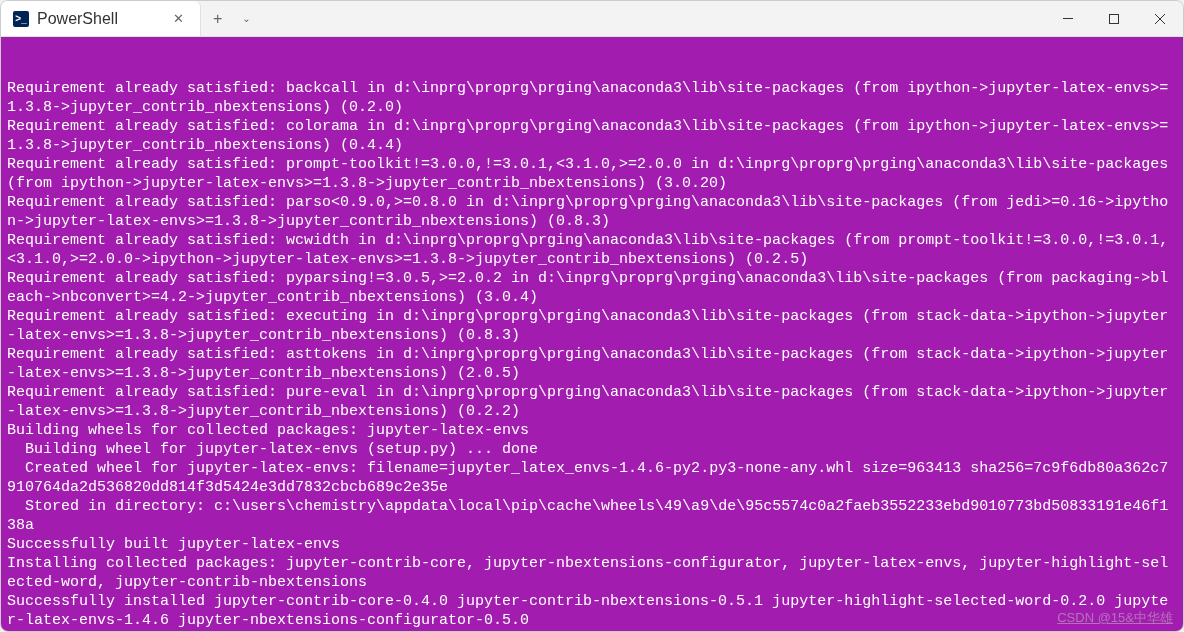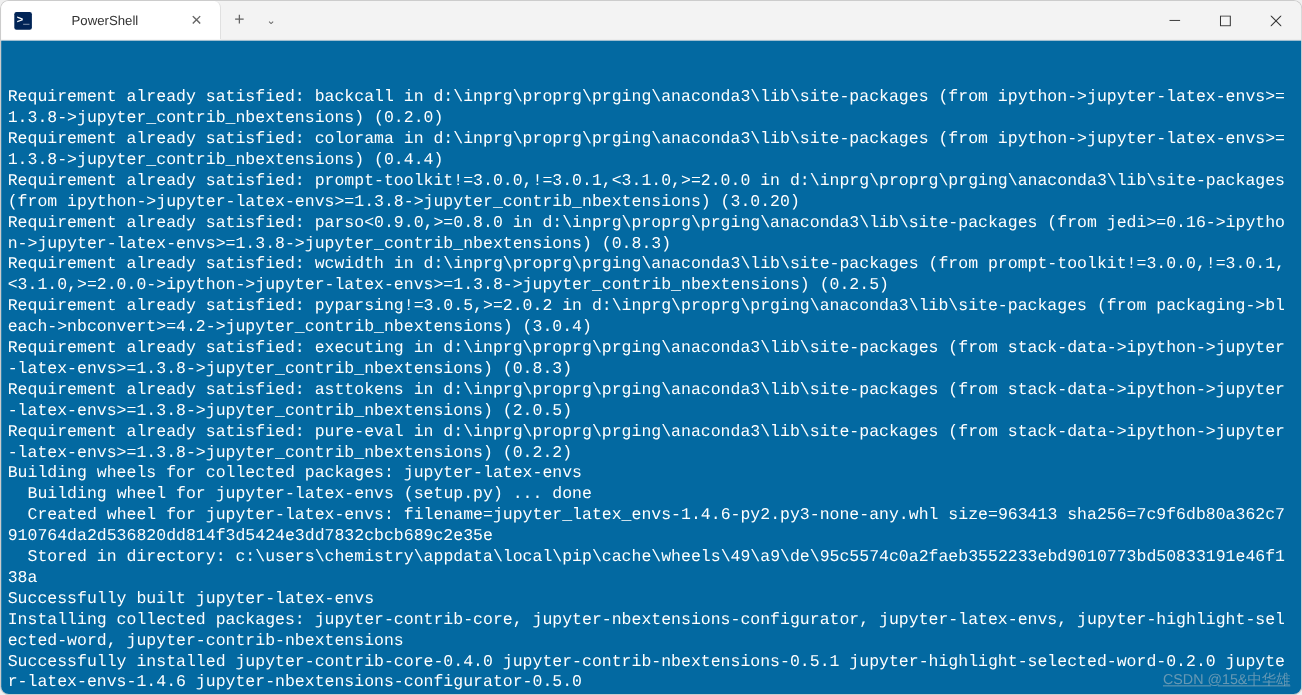--- a/index.html
+++ b/index.html
@@ -56,24 +56,23 @@
       background: #012456;
       border-radius: 2px;
       display: flex;
       align-items: center;
       justify-content: center;
       color: white;
       font-size: 10px;
       font-weight: bold;
     }
     .tab-title {
-      font-size: 12px;
+      font-size: 16px;
       color: #333;
       flex: 1;
-      margin-left: 28px;
     }
     .tab-close {
       font-size: 13px;
       color: #666;
       cursor: pointer;
       padding: 2px 4px;
     }
     .new-tab {
       padding: 0 12px;
       font-size: 16px;
@@ -96,21 +95,21 @@
       height: 100%;
       display: flex;
       align-items: center;
       justify-content: center;
       font-size: 12px;
       color: #333;
       cursor: pointer;
     }
     .terminal {
       flex: 1;
-      background: #0369a1;
+      background: #a21caf;
       color: #ffffff;
       font-family: 'Consolas', 'Courier New', monospace;
       font-size: 15px;
       padding: 4px 6px;
       overflow: hidden;
       white-space: pre-wrap;
       word-break: break-all;
       line-height: 19px;
       position: relative;
     }

